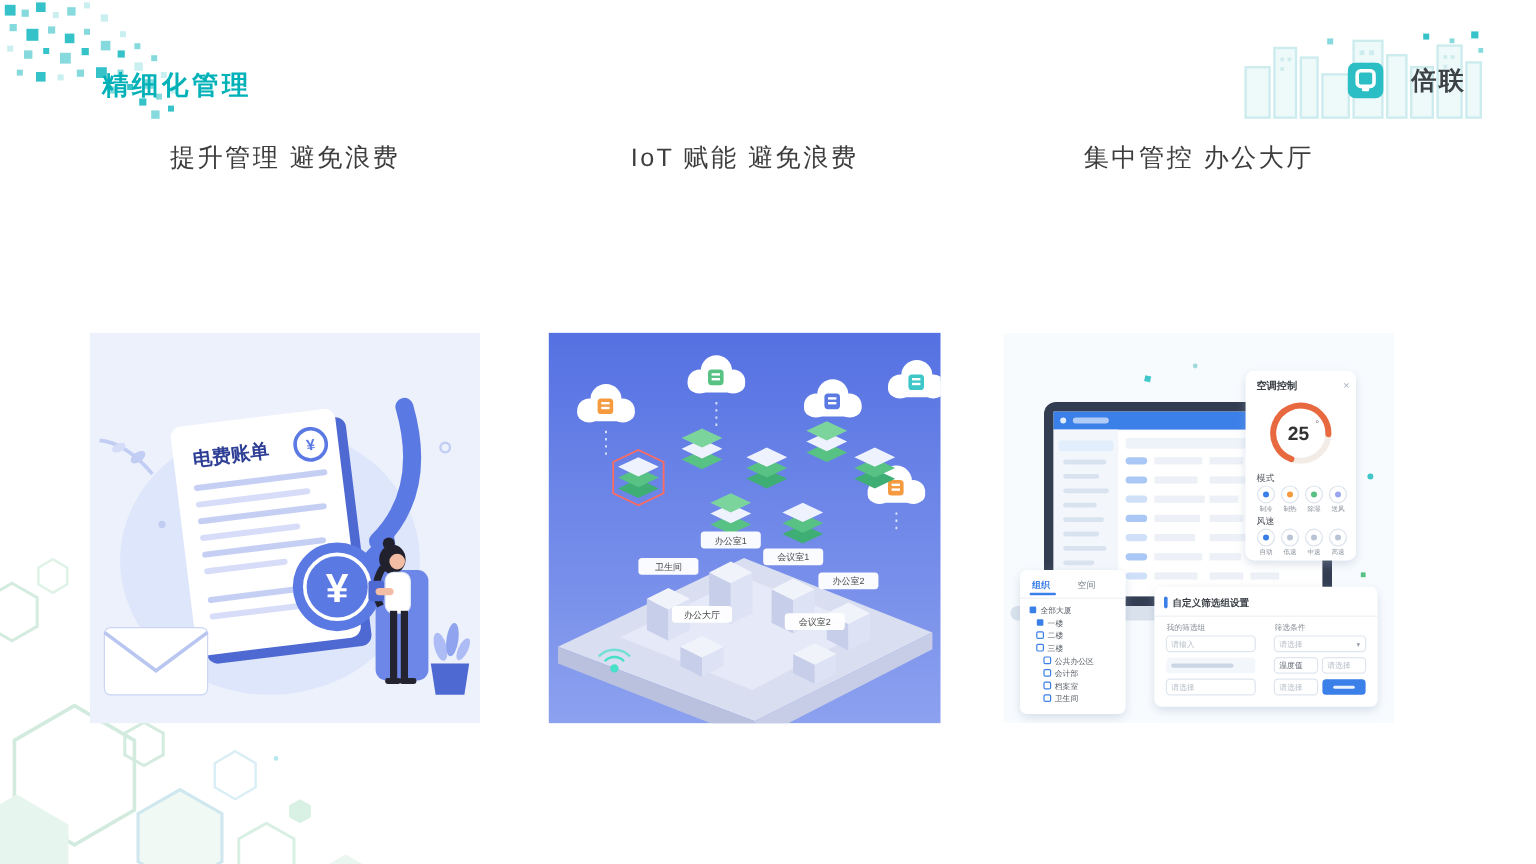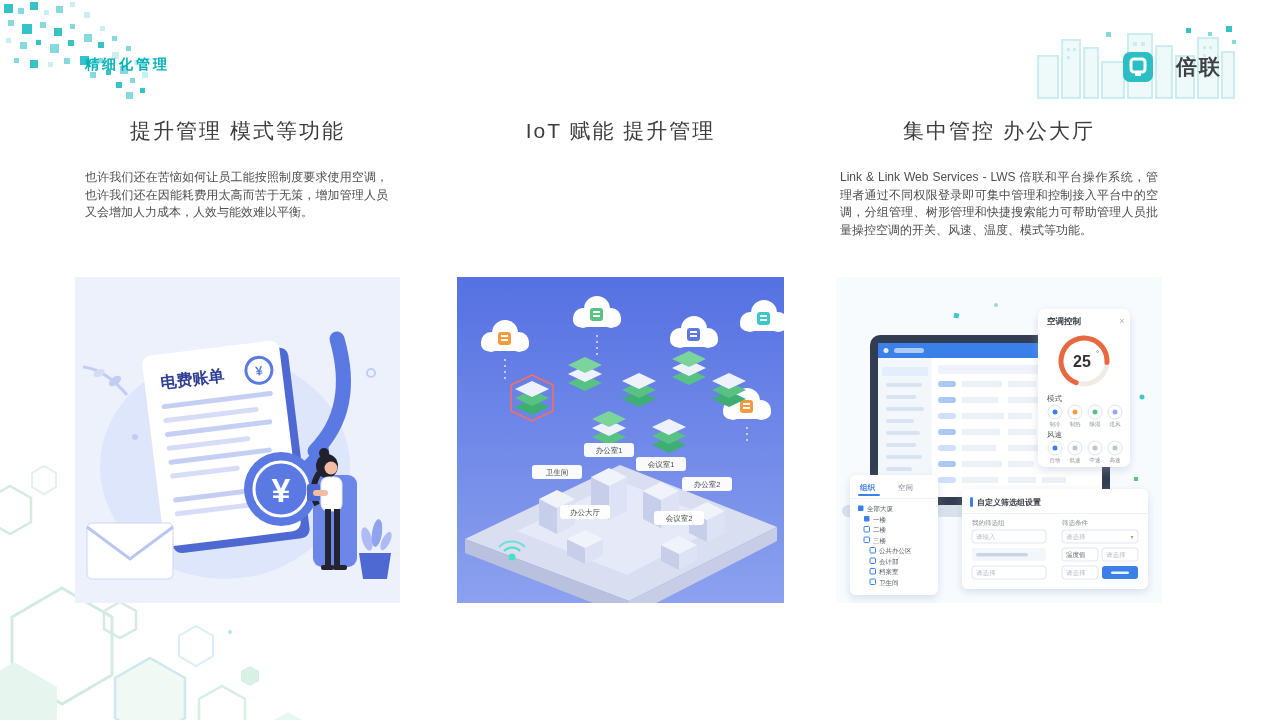--- a/index.html
+++ b/index.html
@@ -3,21 +3,21 @@
 <meta charset="utf-8">
 <style>
   * { margin:0; padding:0; box-sizing:border-box; }
   html,body { width:1280px; height:720px; }
   body { font-family:"Liberation Sans","DejaVu Sans",sans-serif; background:#fff; }
   .slide { position:relative; width:1280px; height:720px; background:#ffffff; overflow:hidden; }
 
   .deco-tl { position:absolute; left:0; top:0; }
   .deco-bl { position:absolute; left:0; bottom:0; }
 
-  .page-title { position:absolute; left:85px; top:56px; font-size:14px; font-weight:bold;
+  .page-title { position:absolute; left:85px; top:56px; font-size:22px; font-weight:bold;
                 letter-spacing:3px; color:#00b1b8; }
 
   .brand { position:absolute; right:42px; top:26px; width:202px; height:74px; }
   .skyline { position:absolute; right:0; top:0; }
   .logo { position:absolute; right:16px; top:26px; display:flex; align-items:center; gap:23px; }
   .logo-text { font-size:21px; font-weight:bold; color:#3c4246; letter-spacing:2px; }
 
   .col { position:absolute; top:0; height:720px; }
   .col1 { left:75px;  width:325px; }
   .col2 { left:457px; width:327px; }
@@ -136,22 +136,21 @@
       <polygon points="196,176 213,186 213,206 196,216 179,206 179,186" fill="none" stroke="#d9eef5" stroke-width="2"></polygon>
       <polygon points="250,216 259,221 259,231 250,236 241,231 241,221" fill="#d9f0e4"></polygon>
       <polygon points="10,36 31,48 31,72 10,84 -11,72 -11,48" fill="none" stroke="#d4ecdf" stroke-width="2.5"></polygon>
       <polygon points="44,16 56,23 56,37 44,44 32,37 32,23" fill="none" stroke="#def2e6" stroke-width="2"></polygon>
       <circle cx="140" cy="150" r="2.5" fill="#9edfd2"></circle>
         <circle cx="230" cy="182" r="2" fill="#b7e7ef"></circle>
     </g>
   </svg>
 
   <section class="col col1">
-    <h2>提升管理 模式等功能</h2>
-    <p>也许我们还在苦恼如何让员工能按照制度要求使用空调，也许我们还在因能耗费用太高而苦于无策，增加管理人员又会增加人力成本，人效与能效难以平衡。</p>
+    <h2>提升管理 避免浪费</h2>
     <div class="art">
       <svg viewBox="0 0 325 326">
         <rect width="325" height="326" fill="#edf1fc"></rect>
         <ellipse cx="150" cy="190" rx="125" ry="112" fill="#dee6fb"></ellipse>
         <g>
           <path d="M52,118 Q30,92 8,90" stroke="#c2cdf4" stroke-width="3" fill="none"></path>
           <ellipse cx="40" cy="104" rx="7" ry="4" fill="#c2cdf4" transform="rotate(-35 40 104)"></ellipse>
           <ellipse cx="24" cy="96" rx="6" ry="3.5" fill="#d5dcf8" transform="rotate(-25 24 96)"></ellipse>
           <circle cx="60" cy="160" r="3" fill="#c2cdf4"></circle>
             <circle cx="296" cy="96" r="4" fill="none" stroke="#c2cdf4" stroke-width="2"></circle>
@@ -204,21 +203,21 @@
           <ellipse cx="292" cy="262" rx="5" ry="12" fill="#aebcf5" transform="rotate(-15 292 262)"></ellipse>
           <ellipse cx="302" cy="256" rx="5" ry="14" fill="#8fa3ee" transform="rotate(8 302 256)"></ellipse>
           <ellipse cx="311" cy="264" rx="4" ry="10" fill="#aebcf5" transform="rotate(26 311 264)"></ellipse>
           <path d="M284,276 h32 l-4,26 h-24 z" fill="#4e69d2"></path>
         </g>
       </svg>
     </div>
   </section>
 
   <section class="col col2">
-    <h2>IoT 赋能 提升管理</h2>
+    <h2>IoT 赋能 避免浪费</h2>
     <div class="art">
       <svg viewBox="0 0 327 326">
         <defs>
           <linearGradient id="skyg" x1="0" y1="0" x2="0" y2="1">
             <stop offset="0" stop-color="#5571e2"></stop>
               <stop offset="1" stop-color="#8ca1ef"></stop>
           </linearGradient>
         </defs>
         <rect width="327" height="326" fill="url(#skyg)"></rect>
         <g fill="#ffffff">
@@ -380,21 +379,20 @@
           <circle r="3.5" fill="#49e0c8"></circle>
           <path d="M-8,-6 a11,11 0 0 1 16,0" stroke="#49e0c8" stroke-width="2" fill="none"></path>
           <path d="M-13,-10 a18,18 0 0 1 26,0" stroke="#49e0c8" stroke-width="2" fill="none" opacity="0.7"></path>
         </g>
       </svg>
     </div>
   </section>
 
   <section class="col col3">
     <h2>集中管控 办公大厅</h2>
-    <p>Link &amp; Link Web Services - LWS 倍联和平台操作系统，管理者通过不同权限登录即可集中管理和控制接入平台中的空调，分组管理、树形管理和快捷搜索能力可帮助管理人员批量操控空调的开关、风速、温度、模式等功能。</p>
     <div class="art">
       <svg viewBox="0 0 326 326">
         <defs>
           <filter id="sh" x="-20%" y="-20%" width="140%" height="140%">
             <feDropShadow dx="0" dy="3" stdDeviation="4" flood-color="#93a7c4" flood-opacity="0.35"></feDropShadow>
           </filter>
         </defs>
         <rect width="326" height="326" fill="#f8fbfe"></rect>
         <g>
           <rect x="118" y="36" width="5" height="5" fill="#3ec6c9" transform="rotate(12 120 38)"></rect>

